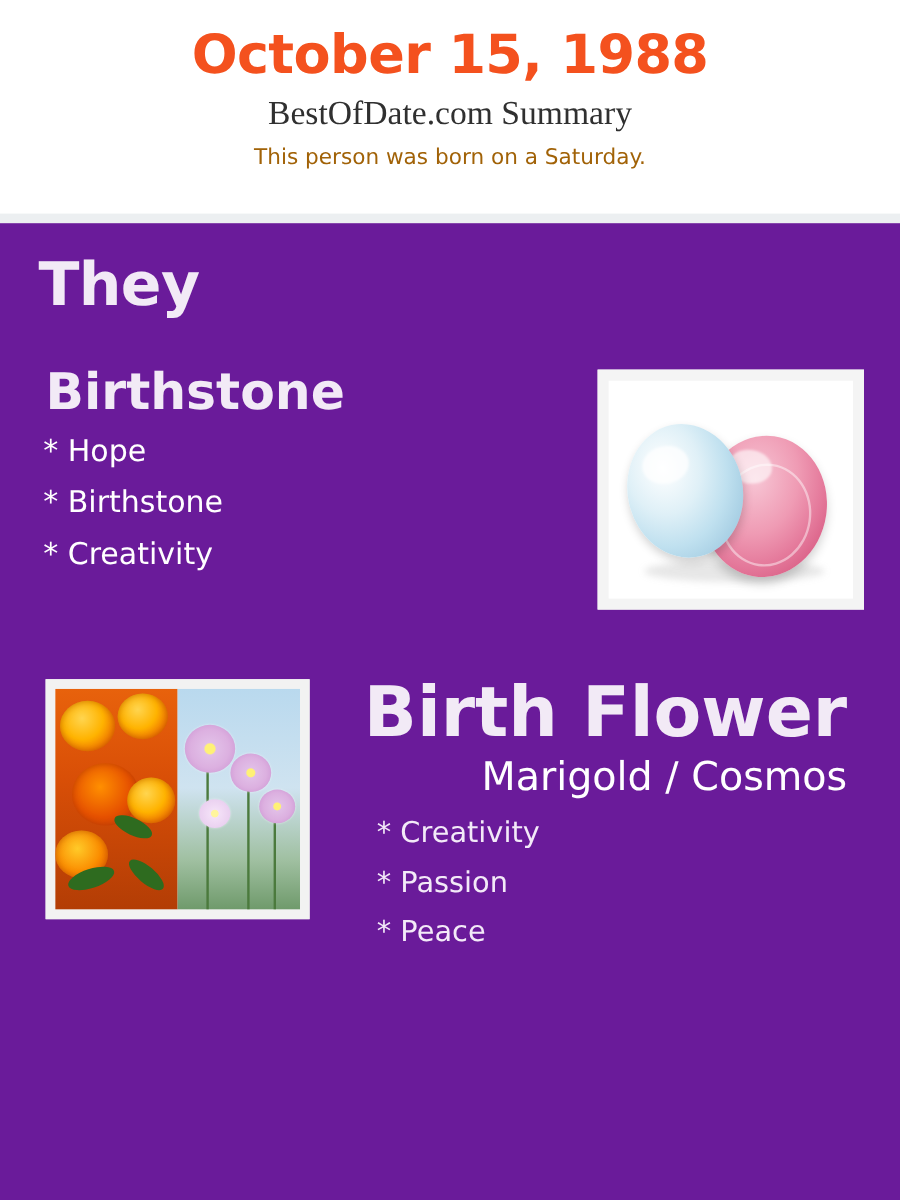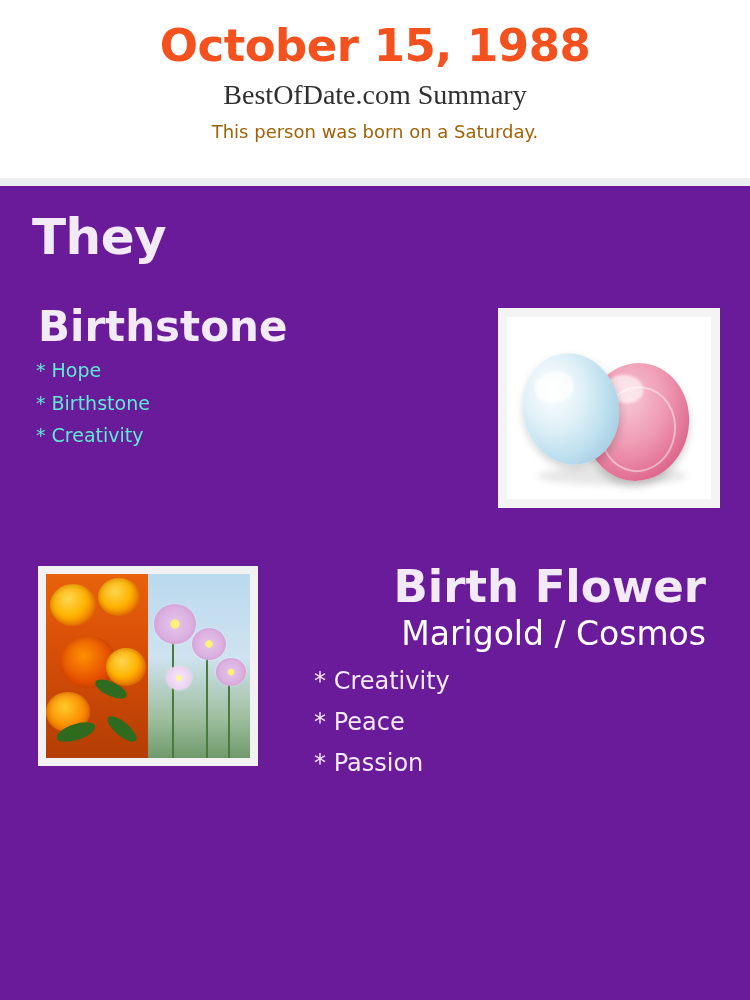--- a/index.html
+++ b/index.html
@@ -101,22 +101,22 @@
     font-size: 32px;
     line-height: 1.15;
     margin: 0 0 8px 4px;
   }
   .stone-list {
     list-style: none;
     margin: 0;
     padding: 0 0 0 4px;
   }
   .stone-list li {
-    color: #5eead4;
-    font-size: 19px;
+    color: #ffffff;
+    font-size: 25px;
     line-height: 1.72;
   }
 
   .stone-photo {
     position: absolute;
     right: -2px;
     top: 2px;
     width: 222px;
     height: 200px;
     background: #f4f4f4;
@@ -271,21 +271,21 @@
     box-shadow: 0 0 2px rgba(255,255,255,0.6);
   }
   .cosmos .f1 { left: 6px;  top: 30px; width: 42px; height: 40px; }
   .cosmos .f2 { left: 44px; top: 54px; width: 34px; height: 32px; }
   .cosmos .f3 { left: 68px; top: 84px; width: 30px; height: 28px; }
   .cosmos .f4 { left: 18px; top: 92px; width: 26px; height: 24px;
     background: radial-gradient(circle at 50% 50%, #fff59d 0%, #fff59d 16%, #f3e0f7 20%, #e5c7ec 100%); }
 
   .flower-title {
     color: #f2eaf6;
-    font-size: 45px;
+    font-size: 58px;
     font-weight: bold;
     line-height: 1.0;
     text-align: right;
     margin: 14px 0 6px 0;
     padding-right: 12px;
   }
   .flower-name {
     color: #ffffff;
     font-size: 33px;
     line-height: 1.15;
@@ -362,19 +362,19 @@
             <div class="flower f3"></div>
             <div class="flower f4"></div>
           </div>
         </div>
       </div>
 
       <div class="flower-title">Birth Flower</div>
       <div class="flower-name">Marigold / Cosmos</div>
       <ul class="flower-list">
         <li>* Creativity</li>
+        <li>* Passion</li>
         <li>* Peace</li>
-        <li>* Passion</li>
       </ul>
     </div>
 
   </div>
 </div>
 
 </body></html>

